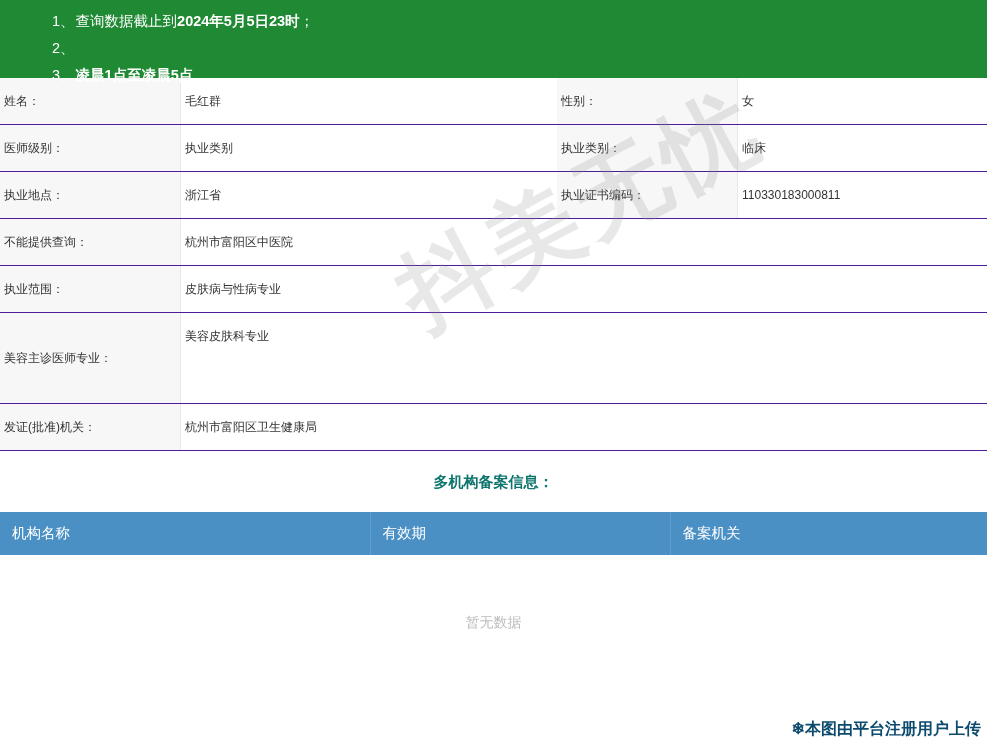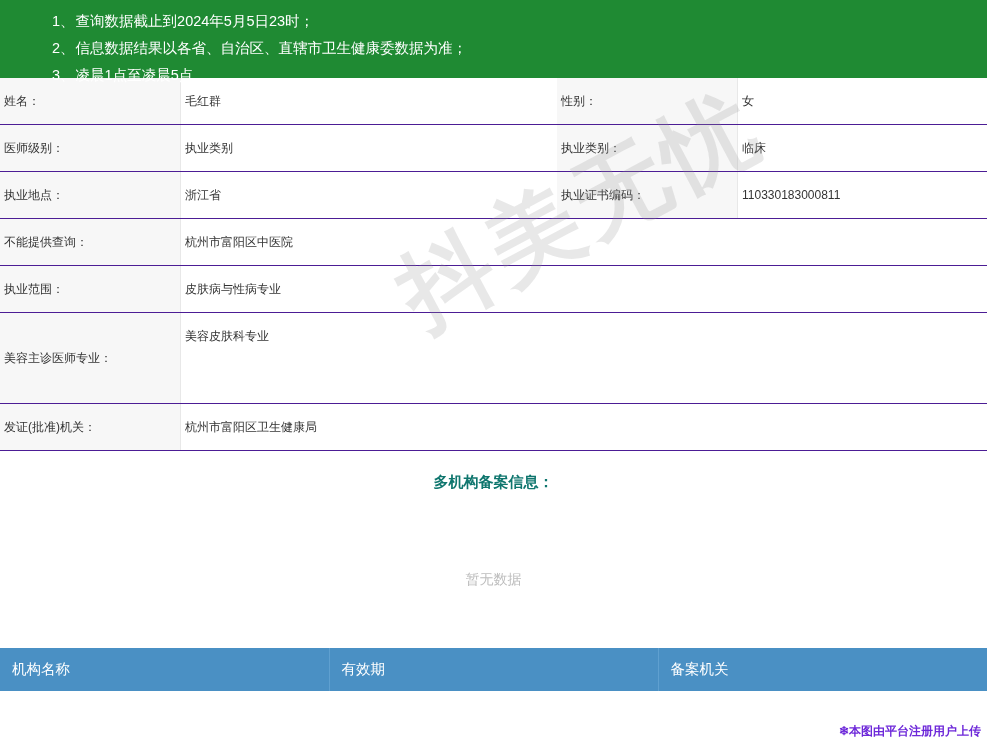--- a/index.html
+++ b/index.html
@@ -30,21 +30,21 @@
     align-items: flex-start;
     padding: 3px 0 3px 52px;
     font-size: 14.5px;
     line-height: 1.45;
     white-space: nowrap;
   }
   .notice-num {
     margin-right: 1px;
   }
   .notice-strong {
-    font-weight: normal;
+    font-weight: bold;
   }
 
   
   .info-table {
     width: 987px;
     border-collapse: collapse;
     table-layout: fixed;
   }
   .info-table td {
     border-bottom: 1px solid #4c1d95;
@@ -129,41 +129,40 @@
     transform-origin: left top;
     pointer-events: none;
     letter-spacing: 6px;
     white-space: nowrap;
     font-family: "Liberation Serif", serif;
   }
   .wm-corner {
     position: absolute;
     right: 6px;
     bottom: 4px;
-    font-size: 12px;
-    font-weight: bold;
-    color: #6d28d9;
+    font-size: 16px;
+    font-weight: bold;
+    color: #0c4a6e;
     white-space: nowrap;
   }
 
   
 </style>
 </head>
 <body>
 
 <div class="notice">
   <div class="notice-line">
     <span class="notice-num">1、</span>
     <span>查询数据截止到</span>
     <span class="notice-strong">2024年5月5日23时</span>
     <span>；</span>
   </div>
   <div class="notice-line">
     <span class="notice-num">2、</span>
-    <span>信息数据结果以各省、自治区、直辖市卫生健康委数据为准；</span>
   </div>
   <div class="notice-line">
     <span class="notice-num">3、</span>
     <span class="notice-strong">凌晨1点至凌晨5点</span>
   </div>
 </div>
 
 <table class="info-table">
   <tbody>
       <tr>
@@ -201,27 +200,27 @@
     <td class="pad-left" colspan="3">杭州市富阳区卫生健康局</td>
   </tr>
 </tbody>
   </table>
 
 <div class="multi-head">多机构备案信息：</div>
 
 <table class="grid">
   <tbody>
       <tr>
-    <td class="empty" colspan="3">暂无数据</td>
-  </tr>
-  <tr>
     <th class="col-a">机构名称</th>
     <th class="col-b">有效期</th>
     <th class="col-c">备案机关</th>
   </tr>
+  <tr>
+    <td class="empty" colspan="3">暂无数据</td>
+  </tr>
 </tbody>
   </table>
 
 <div class="wm-big">抖美无忧</div>
 <div class="wm-corner">❄本图由平台注册用户上传</div>
 
 <div class="footer">
   
 </div>
 

